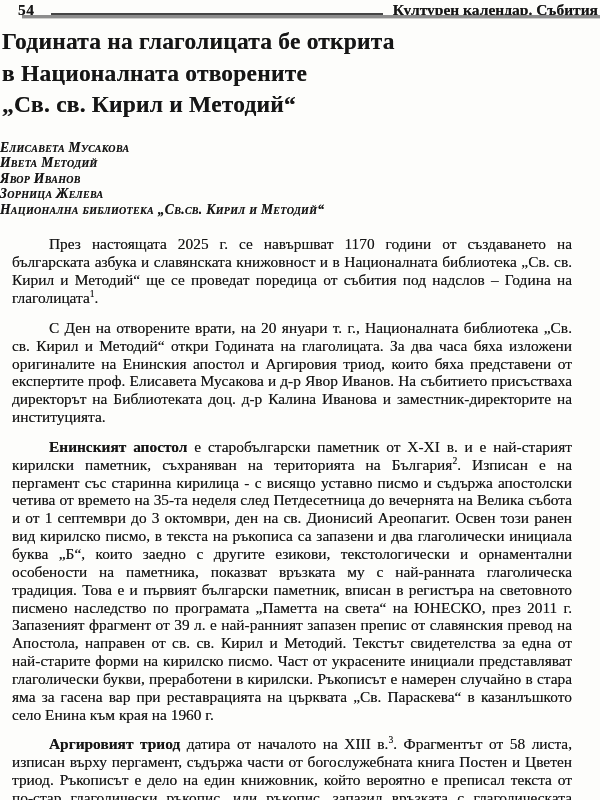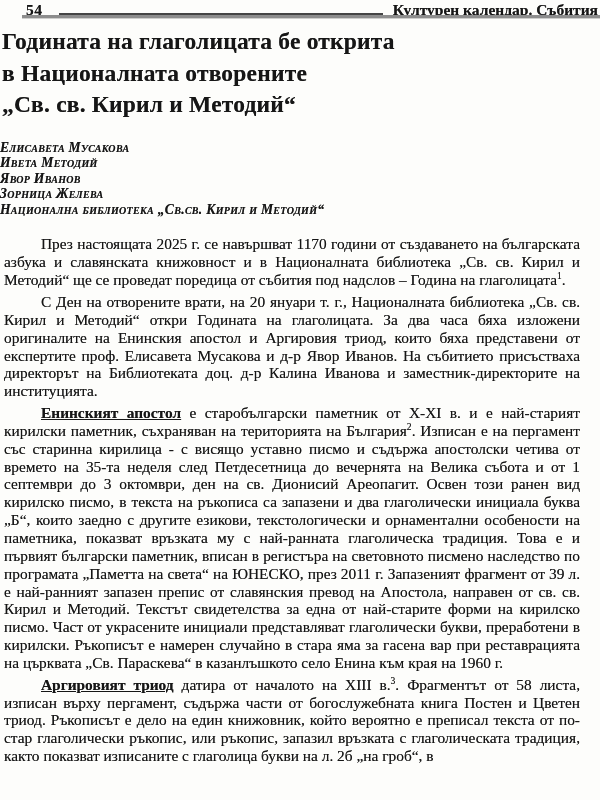--- a/index.html
+++ b/index.html
@@ -13,21 +13,21 @@
     width: 600px; height: 800px;
     background: #fdfdfb;
     color: #161616;
     overflow: hidden;
     text-shadow: 0 0 0.45px rgba(10,10,10,0.6); 
   }
   
   .hdr {
     position: absolute;
     top: 0; left: 0; right: 0;
-    padding: 1px 2px 0 26px;
+    padding: 1px 2px 0 18px;
     display: flex;
     align-items: baseline;
   }
   .hdr .pageno {
     font-size: 15.5px;
     font-weight: bold;
     letter-spacing: 0.5px;
   }
   .hdr .mid-rule {
     flex: 1;
@@ -67,24 +67,24 @@
     line-height: 15.6px;
     letter-spacing: 0.3px;
   }
   .body-text {
     margin-top: 18px;
     font-size: 15.4px;
     line-height: 17.85px;
     text-align: justify;
   }
   .body-text p {
-    margin: 4px;
+    margin: 12px;
     text-indent: 37px;
   }
-  .seg-bold { font-weight: bold; text-decoration: underline; }
+  .seg-bold { font-weight: bold; }
   .seg-sup {
     vertical-align: super;
     font-size: 0.62em;
     line-height: 0;
   }
 </style>
 </head>
 <body>
 
 <div class="page">

